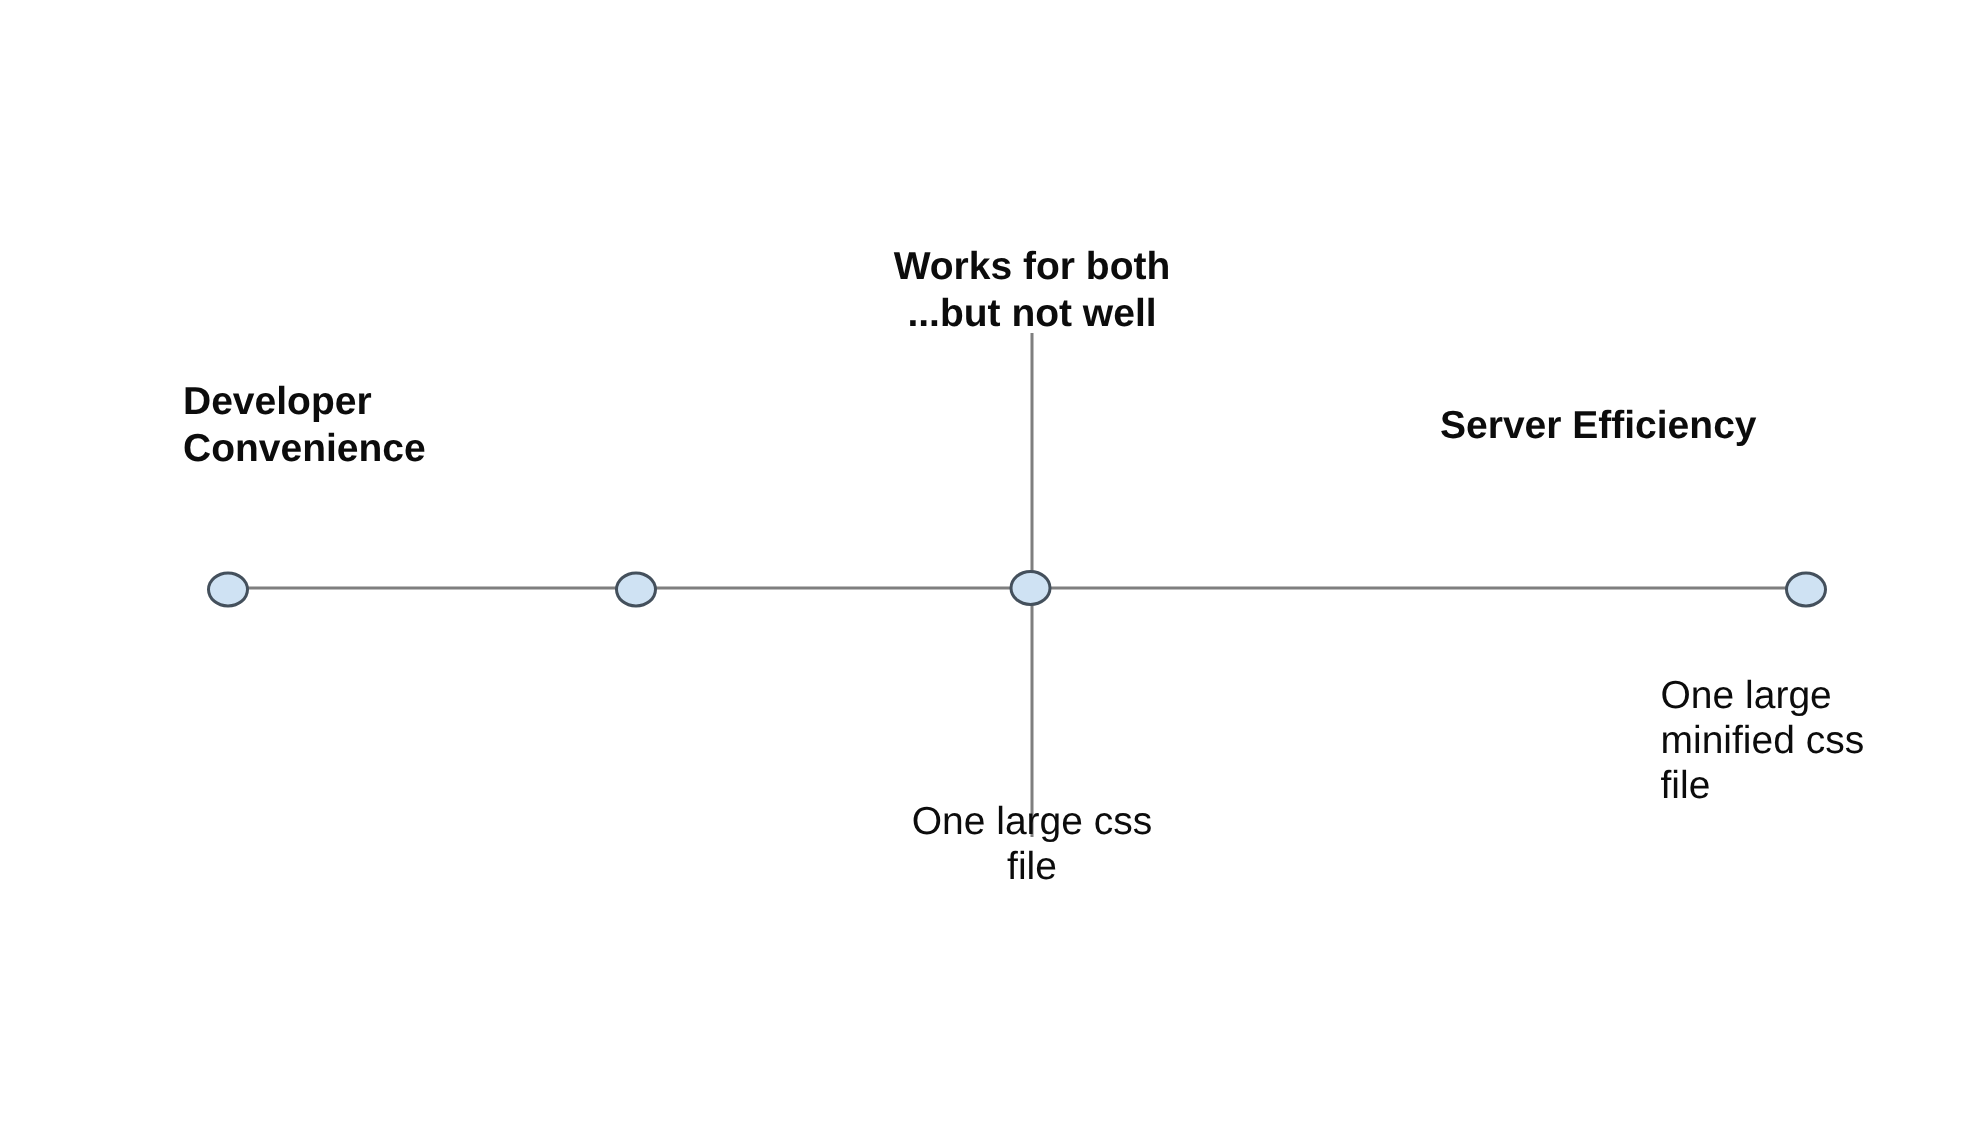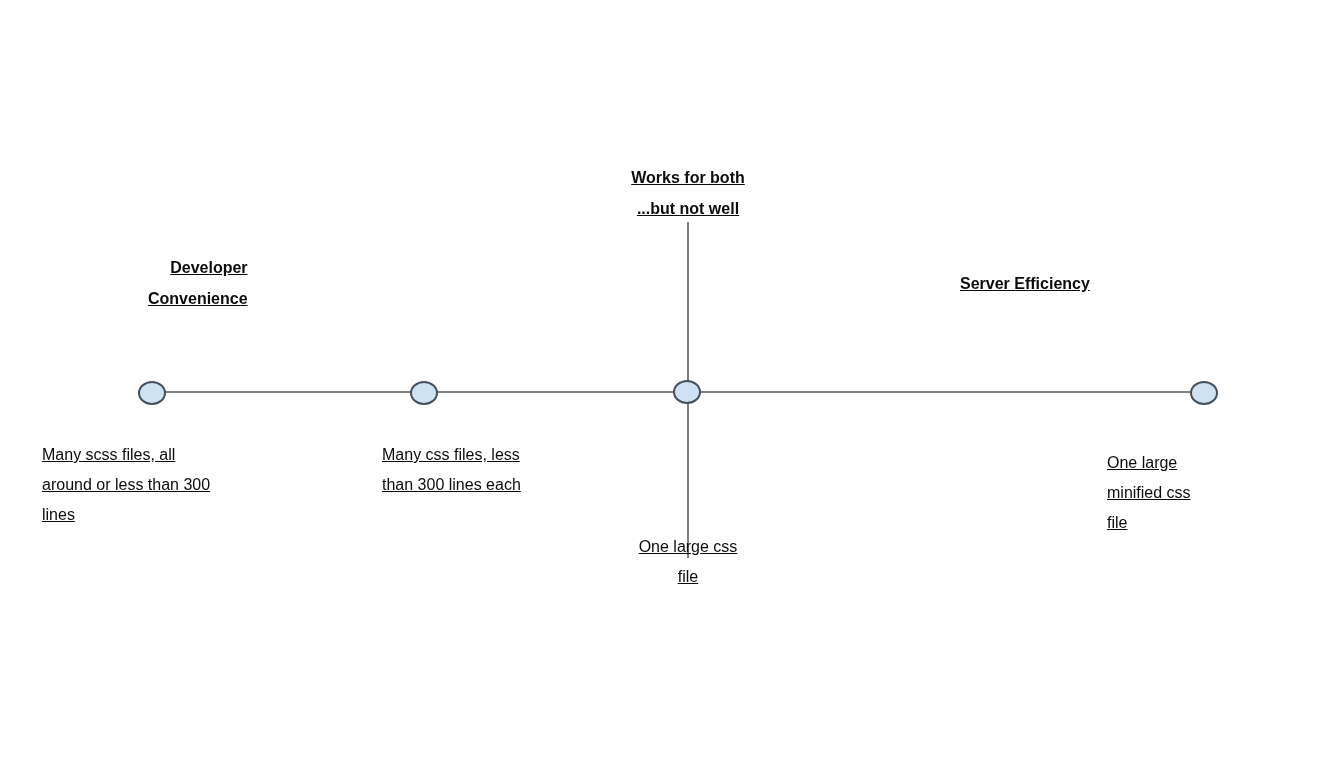--- a/index.html
+++ b/index.html
@@ -47,32 +47,31 @@
     border: 2.5px solid var(--node-border);
     box-sizing: border-box;
   }
   .node.n1 { left: 138px; top: 381px; }
   .node.n2 { left: 410px; top: 381px; }
   .node.n3 { left: 673px; top: 380px; }
   .node.n4 { left: 1190px; top: 381px; }
   .txt {
     position: absolute;
     color: var(--text);
-    font-size: 16px;
+    font-size: 26px;
     line-height: 30px;
     white-space: pre-line;
-    text-decoration: underline;
   }
   .txt.bold {
     font-weight: bold;
     line-height: 31px;
   }
   .txt.center { text-align: center; }
   .pos-center-top   { left: 438px; top: 162px; width: 500px; }
-  .pos-left-pole    { left: 148px; top: 252px; text-align: right; }
+  .pos-left-pole    { left: 122px; top: 252px; }
   .pos-right-pole   { left: 960px; top: 268px; }
   .pos-label-1      { left: 42px;  top: 440px; }
   .pos-label-2      { left: 382px; top: 440px; }
   .pos-label-3      { left: 538px; top: 532px; width: 300px; }
   .pos-label-4      { left: 1107px; top: 448px; }
 </style>
 </head>
 <body>
 
 <div class="canvas">
@@ -86,26 +85,21 @@
   <div class="node n4"></div>
 
   <div class="txt bold center pos-center-top">Works for both
 ...but not well</div>
 
   <div class="txt bold pos-left-pole">Developer
 Convenience</div>
 
   <div class="txt bold pos-right-pole">Server Efficiency</div>
 
-  <div class="txt pos-label-1">Many scss files, all
-around or less than 300
-lines</div>
 
-  <div class="txt pos-label-2">Many css files, less
-than 300 lines each</div>
 
   <div class="txt center pos-label-3">One large css
 file</div>
 
   <div class="txt pos-label-4">One large
 minified css
 file</div>
 
 </div>
 

